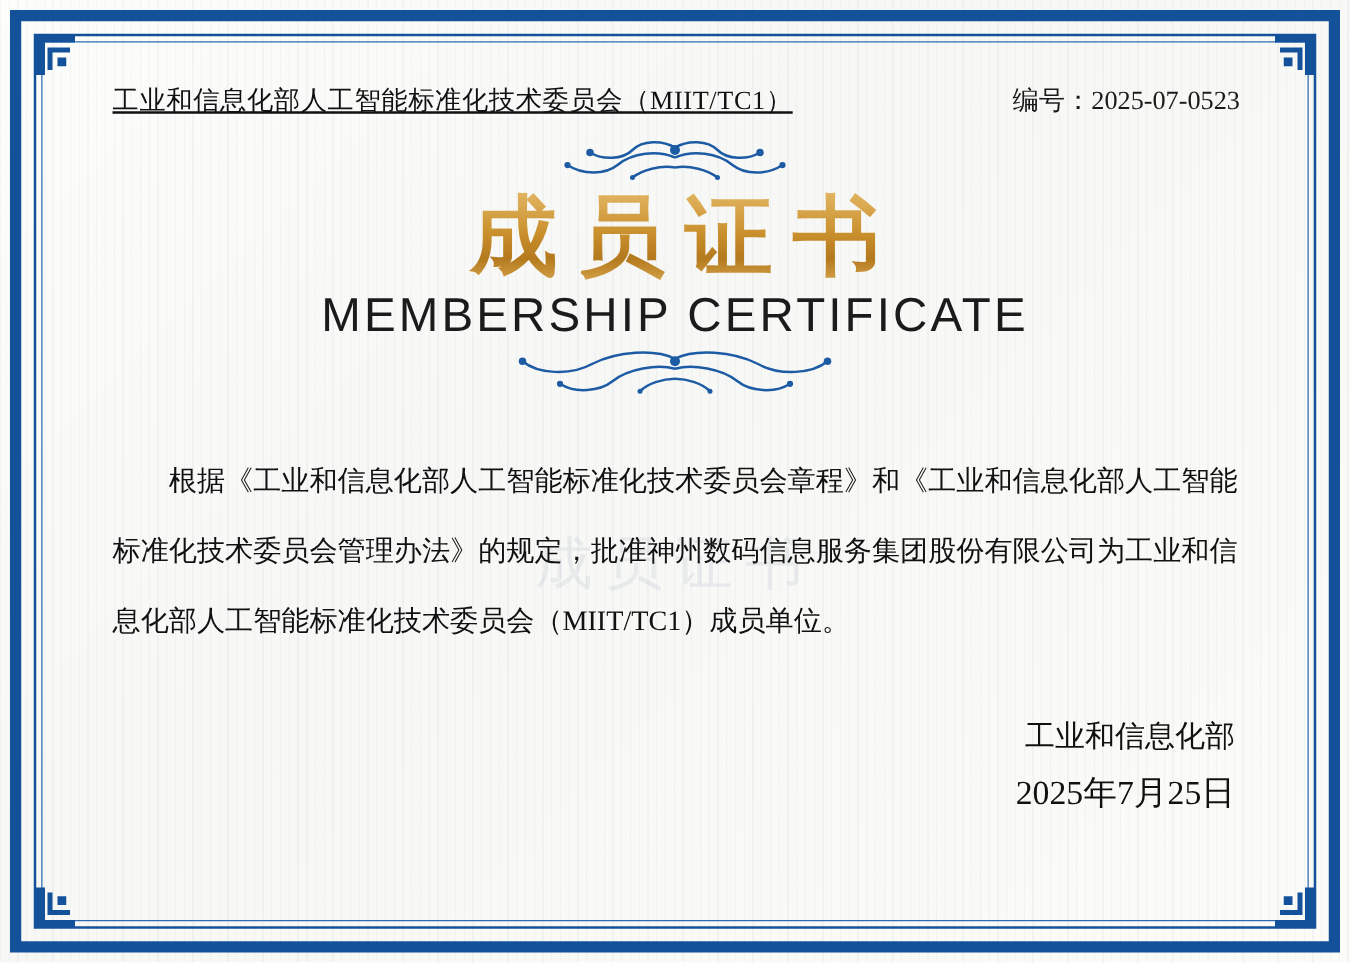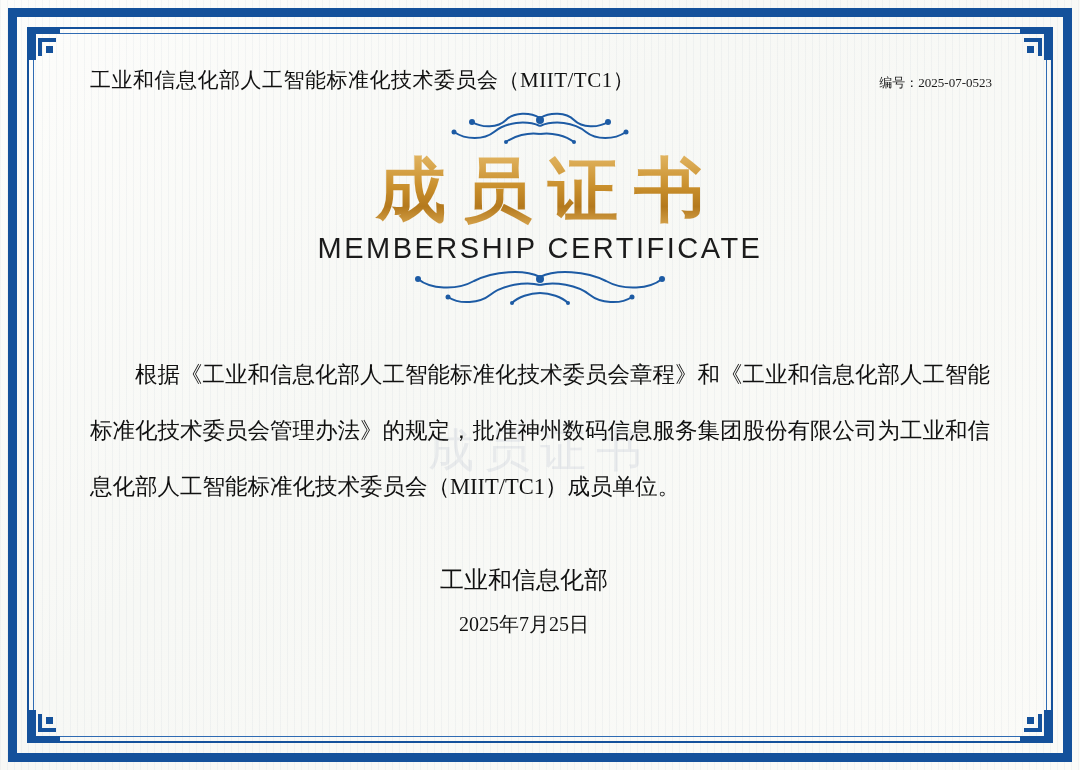--- a/index.html
+++ b/index.html
@@ -68,23 +68,24 @@
     align-items: baseline;
     justify-content: space-between;
     padding: 18px 28px 0 30px;
   }
   .org-name {
     font-size: 21px;
     color: #111111;
     letter-spacing: 0.5px;
     font-family: "Liberation Serif", "DejaVu Serif", serif;
     white-space: nowrap;
+    text-decoration: underline;
   }
   .serial {
-    font-size: 13px;
+    font-size: 21px;
     color: #1a1a1a;
     white-space: nowrap;
   }
 
   .title-block {
     margin-top: 16px;
     text-align: center;
     position: relative;
   }
   .flourish-top, .flourish-bottom {
@@ -102,21 +103,21 @@
     background: linear-gradient(180deg, #e3b765 0%, #c98f2c 45%, #b4791d 70%, #dcab55 100%);
     -webkit-background-clip: text;
     background-clip: text;
     color: #c4902f;
     -webkit-text-fill-color: transparent;
     font-family: "Liberation Serif", "DejaVu Serif", serif;
     line-height: 1.12;
     padding-left: 16px;
   }
   .title-en {
-    font-size: 29px;
+    font-size: 38px;
     letter-spacing: 2.5px;
     color: #1b1b1b;
     font-family: "Liberation Sans", sans-serif;
     margin-top: 2px;
   }
 
   .body-text {
     margin-top: 34px;
     padding: 0 30px 0 30px;
     font-size: 22.5px;
@@ -140,27 +141,27 @@
     color: rgba(120,140,170,0.13);
     font-family: "Liberation Serif", "DejaVu Serif", serif;
     z-index: 1;
     pointer-events: none;
     user-select: none;
   }
 
   .signature {
     margin-top: 46px;
     padding-right: 32px;
-    text-align: center;
+    text-align: right;
     font-size: 24px;
     line-height: 38px;
     color: #111111;
   }
   .sig-date {
-    font-size: 20px;
+    font-size: 27px;
     margin-top: 6px;
   }
 </style>
 </head>
 <body>
 
 <div class="certificate">
 
   <div class="border-outer"></div>
   <div class="border-inner"></div>

